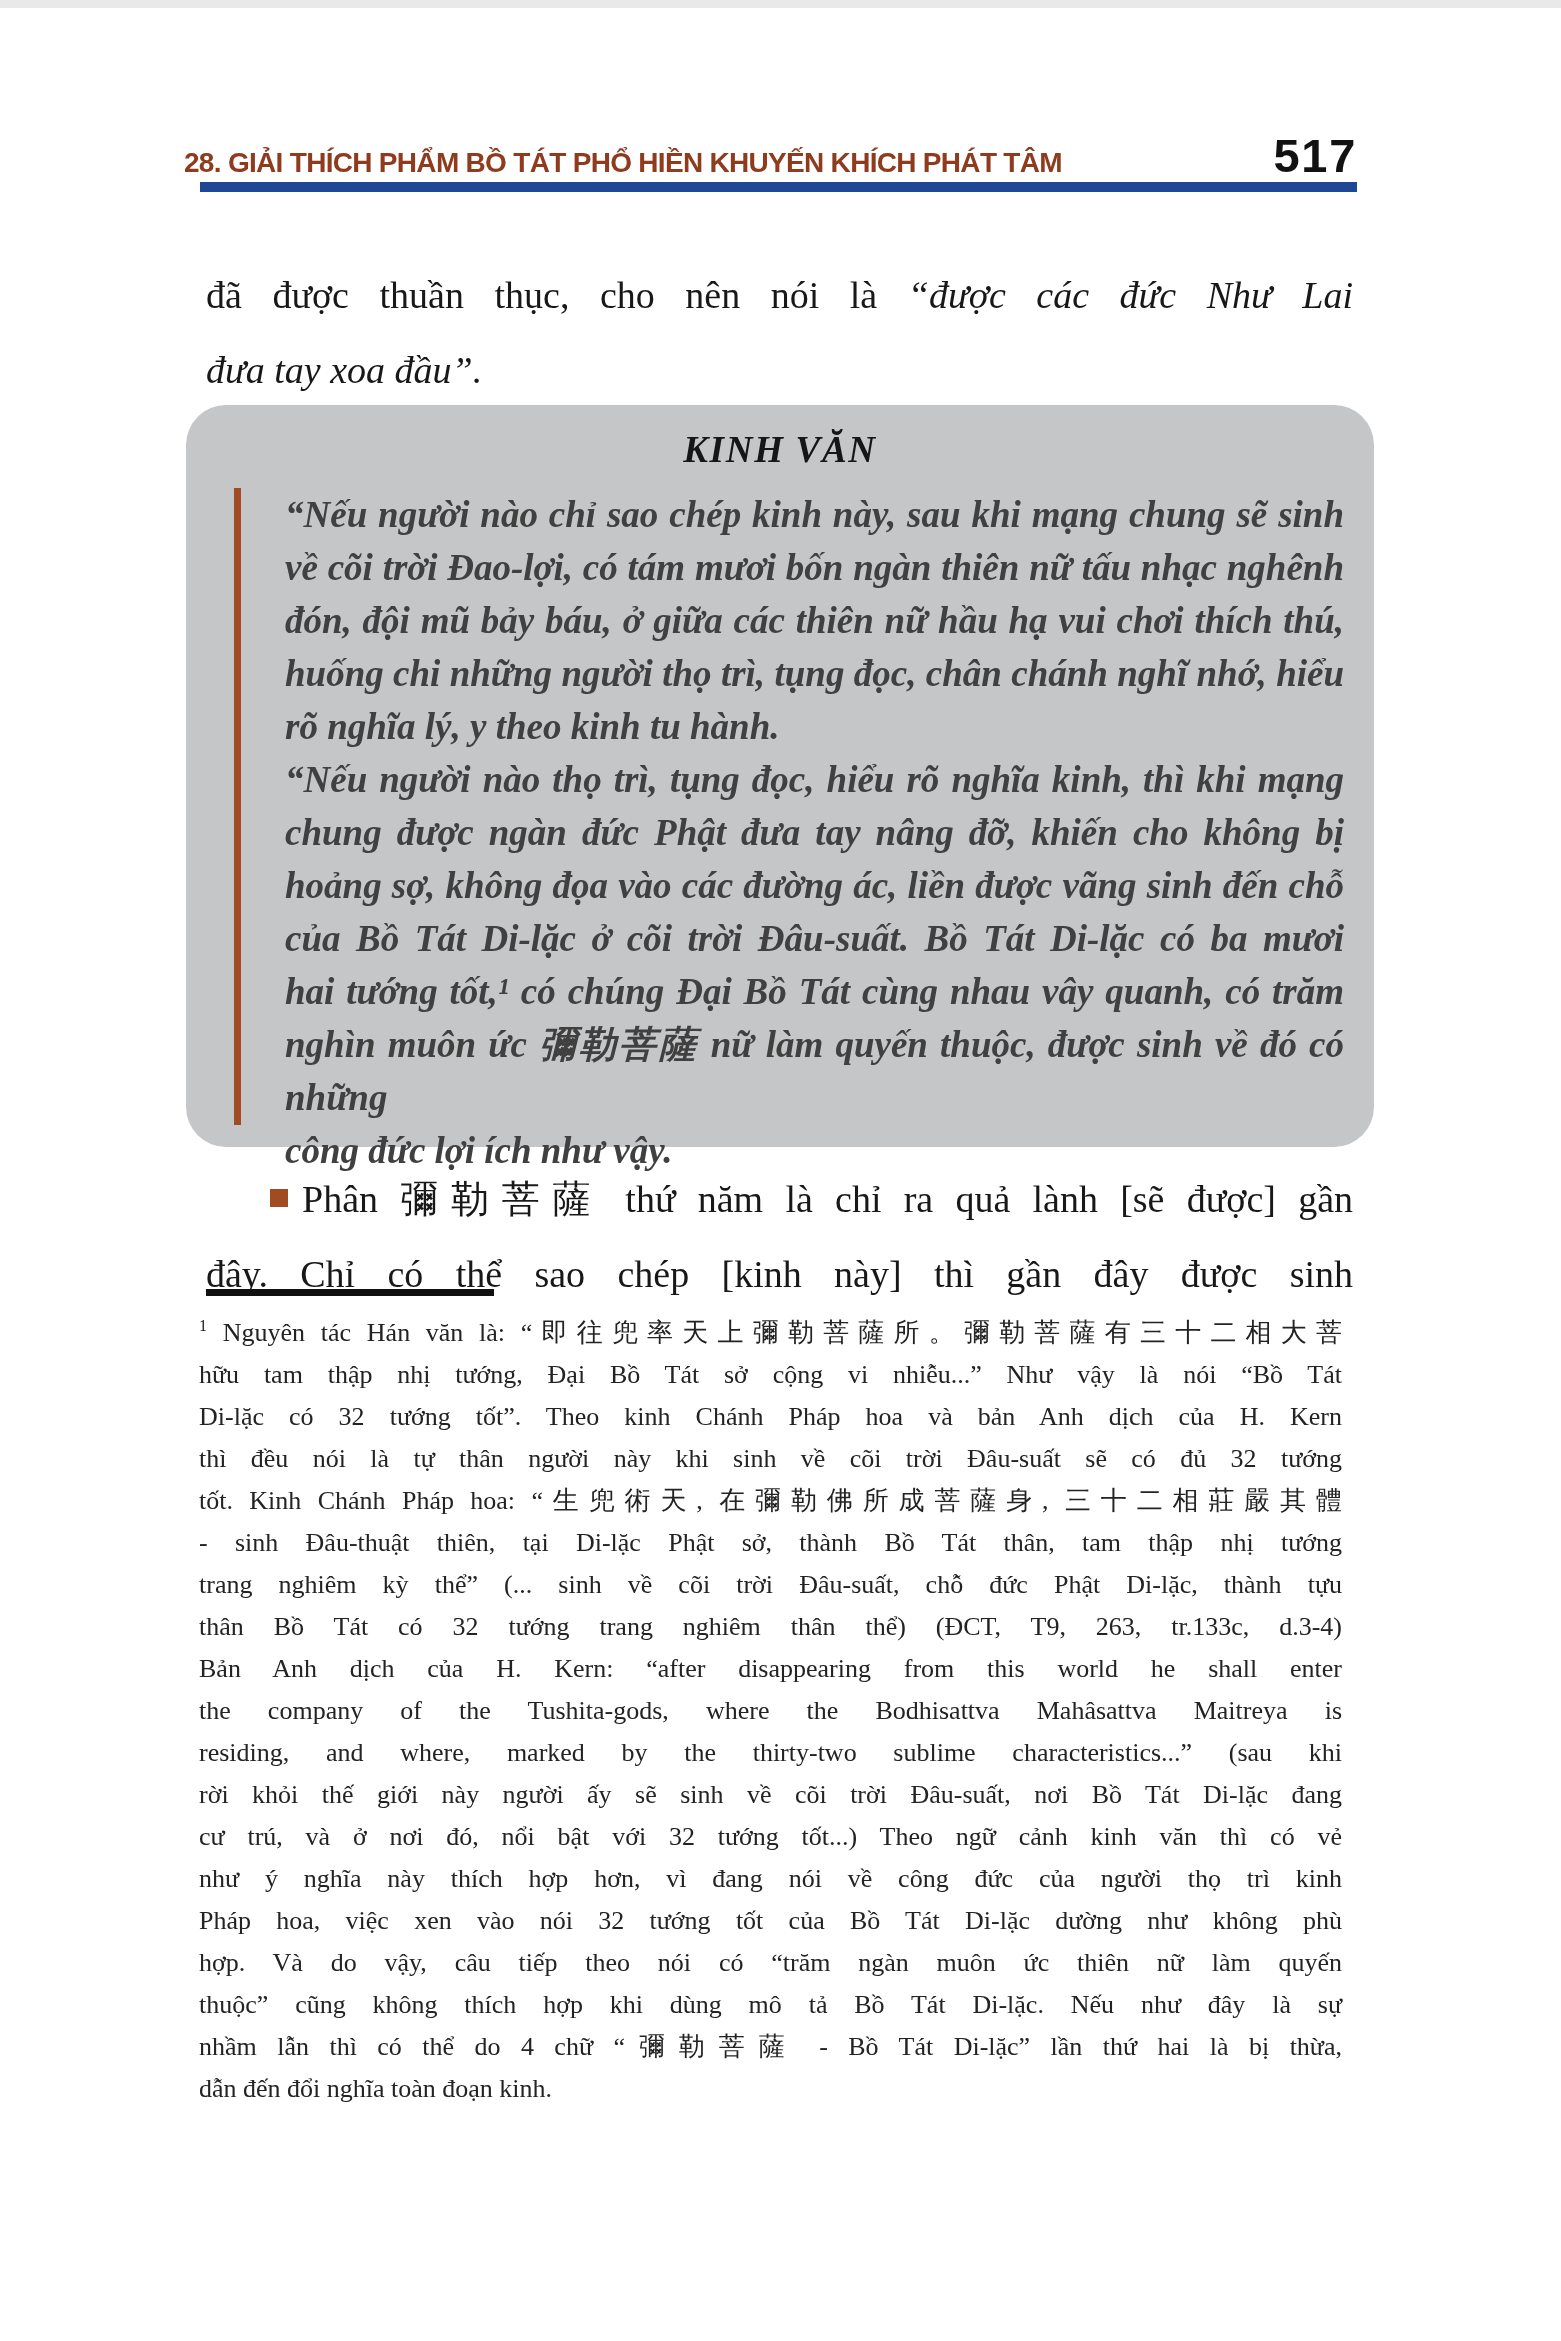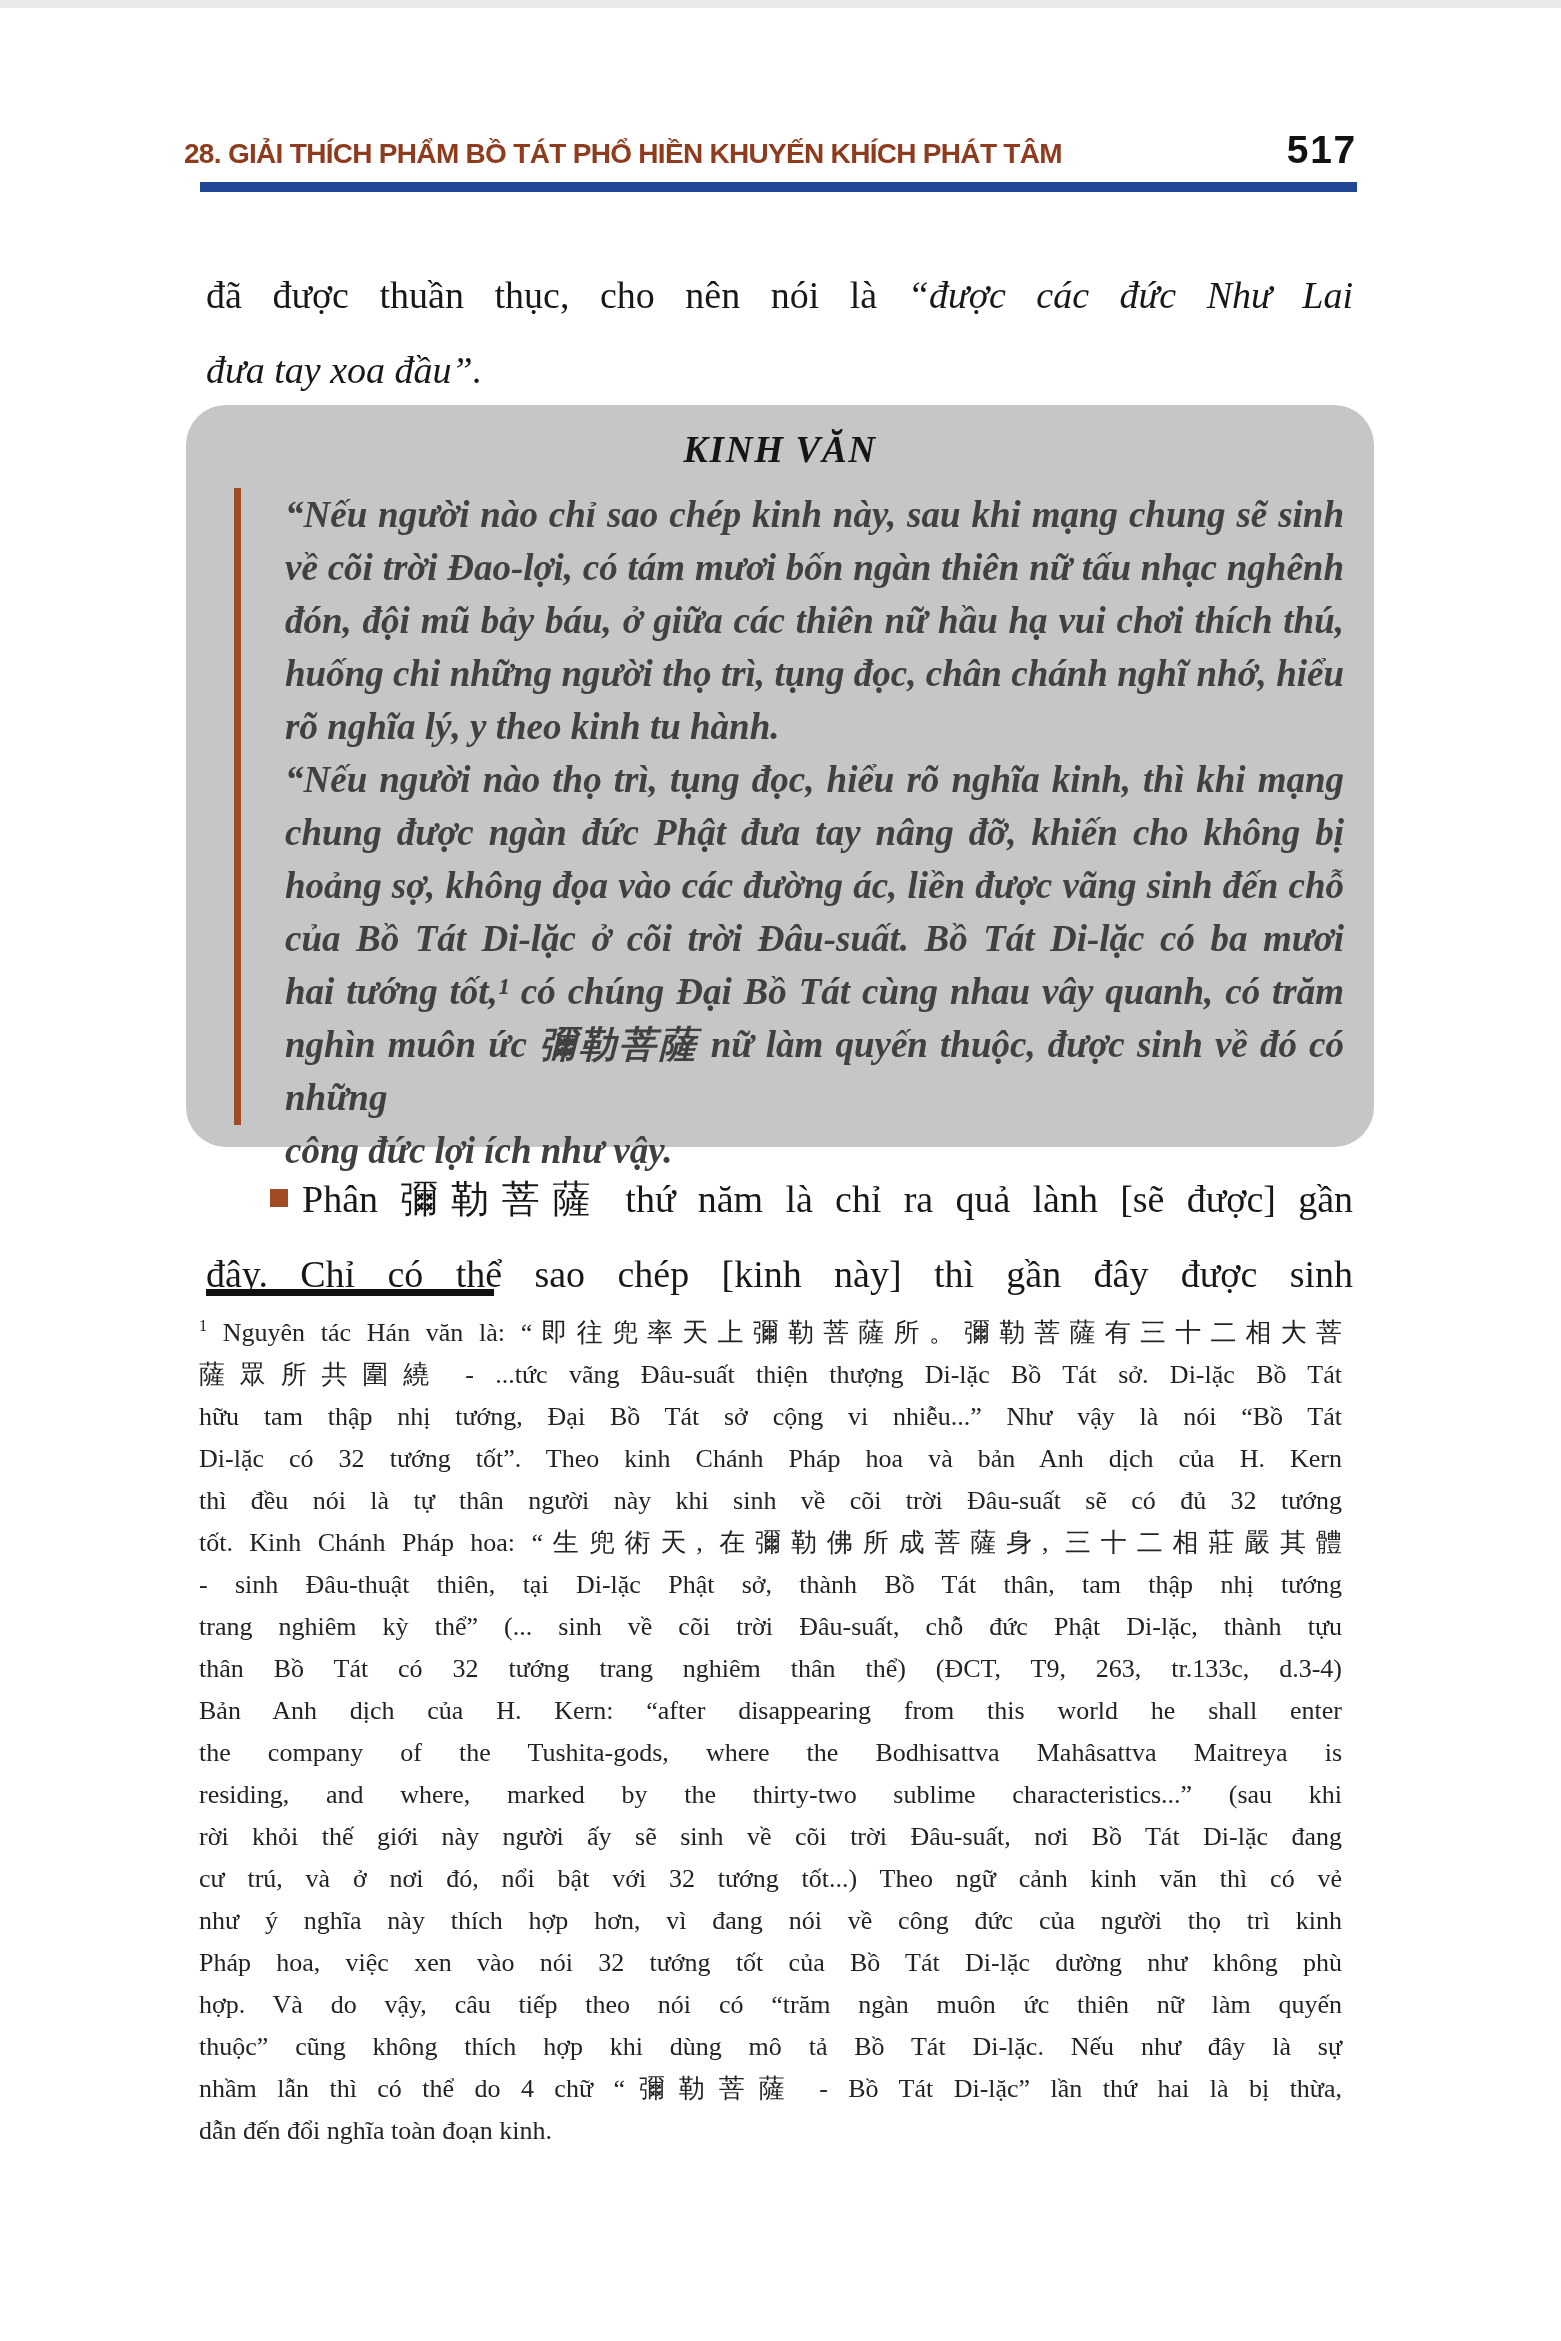--- a/index.html
+++ b/index.html
@@ -28,21 +28,21 @@
     font-family: "Liberation Sans", sans-serif;
     font-weight: bold;
     font-size: 28px;
     letter-spacing: -0.7px;
     color: #8e3b1e;
     white-space: nowrap;
   }
   .header-page-number {
     font-family: "Liberation Sans", sans-serif;
     font-weight: bold;
-    font-size: 39px;
+    font-size: 47px;
     letter-spacing: 1.7px;
     color: #121212;
   }
   .header-rule {
     position: absolute;
     left: 200px;
     width: 1157px;
     top: 174px;
     height: 9.5px;
     background: #1f4796;
@@ -179,21 +179,20 @@
   </div>
 
   <div class="commentary">
     <div class="bullet-line jl"><span class="bullet-square"></span><span>Phân 彌勒菩薩 thứ năm là chỉ ra quả lành [sẽ được] gần</span></div>
     <div class="jl">đây. Chỉ có thể sao chép [kinh này] thì gần đây được sinh</div>
   </div>
 
   <div class="footnote-rule"></div>
   <div class="footnote">
     <div class="jl"><sup>1</sup> <span>Nguyên tác Hán văn là: “即往兜率天上彌勒菩薩所。彌勒菩薩有三十二相大菩</span></div>
-    <div class="jl">薩眾所共圍繞 - ...tức vãng Đâu-suất thiện thượng Di-lặc Bồ Tát sở. Di-lặc Bồ Tát</div>
     <div class="jl">hữu tam thập nhị tướng, Đại Bồ Tát sở cộng vi nhiễu...” Như vậy là nói “Bồ Tát</div>
     <div class="jl">Di-lặc có 32 tướng tốt”. Theo kinh Chánh Pháp hoa và bản Anh dịch của H. Kern</div>
     <div class="jl">thì đều nói là tự thân người này khi sinh về cõi trời Đâu-suất sẽ có đủ 32 tướng</div>
     <div class="jl">tốt. Kinh Chánh Pháp hoa: “生兜術天, 在彌勒佛所成菩薩身, 三十二相莊嚴其體</div>
     <div class="jl">- sinh Đâu-thuật thiên, tại Di-lặc Phật sở, thành Bồ Tát thân, tam thập nhị tướng</div>
     <div class="jl">trang nghiêm kỳ thể” (... sinh về cõi trời Đâu-suất, chỗ đức Phật Di-lặc, thành tựu</div>
     <div class="jl">thân Bồ Tát có 32 tướng trang nghiêm thân thể) (ĐCT, T9, 263, tr.133c, d.3-4)</div>
     <div class="jl">Bản Anh dịch của H. Kern: “after disappearing from this world he shall enter</div>
     <div class="jl">the company of the Tushita-gods, where the Bodhisattva Mahâsattva Maitreya is</div>
     <div class="jl">residing, and where, marked by the thirty-two sublime characteristics...” (sau khi</div>

